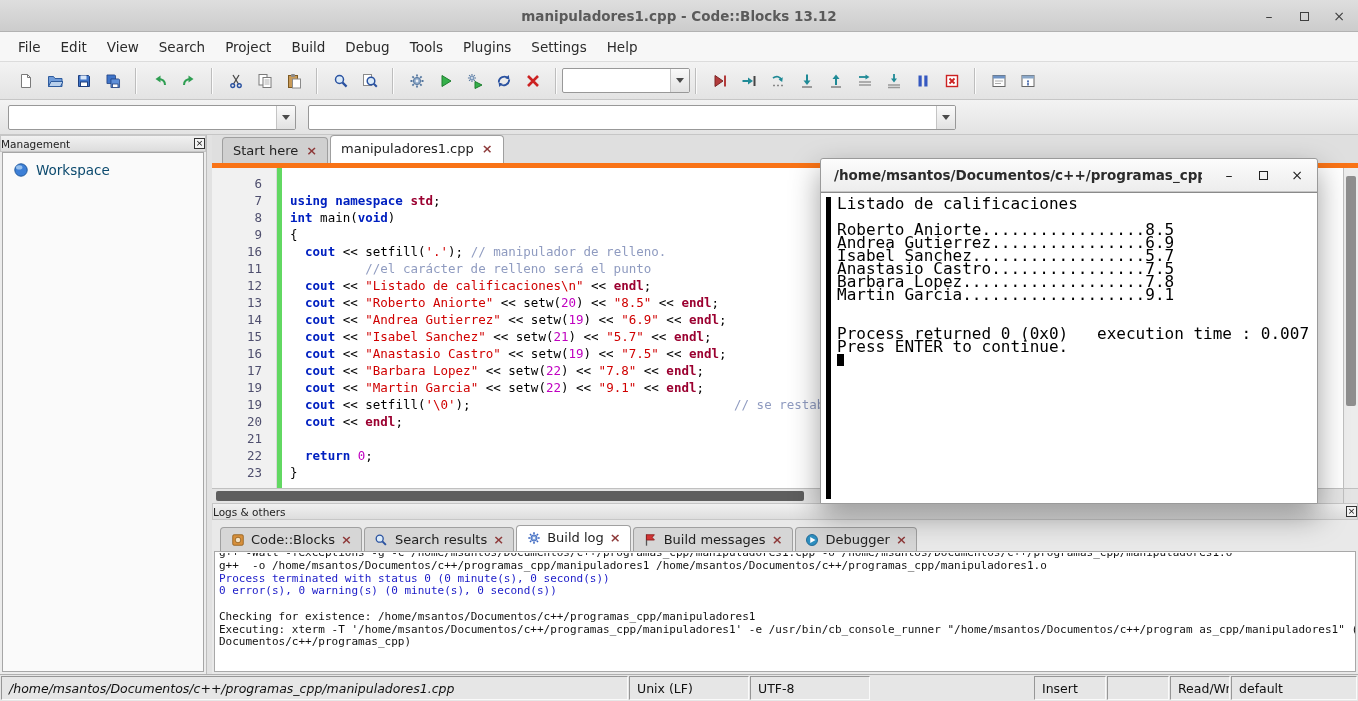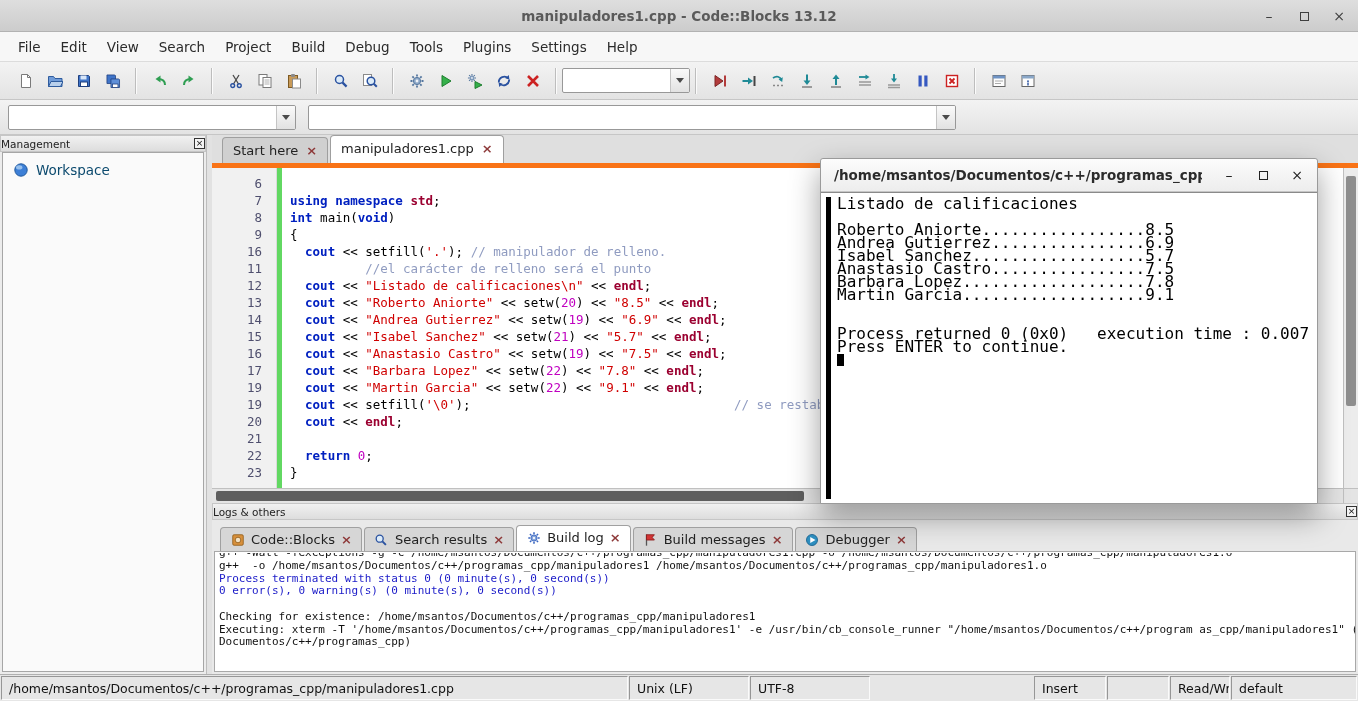--- a/index.html
+++ b/index.html
@@ -593,21 +593,21 @@
             <div class="log-line normal"><span class="log-text">Checking for existence: /home/msantos/Documentos/c++/programas_cpp/manipuladores1</span></div>
             <div class="log-line normal"><span class="log-text">Executing: xterm -T '/home/msantos/Documentos/c++/programas_cpp/manipuladores1' -e /usr/bin/cb_console_runner "/home/msantos/Documentos/c++/program as_cpp/manipuladores1" (in /home/msantos/</span></div>
             <div class="log-line normal"><span class="log-text">Documentos/c++/programas_cpp)</span></div>
           </div>
       </div>
 
     </div>
   </div>
 
   <div class="statusbar">
-      <div class="sb-seg" style="width: 627px;">/home/msantos/Documentos/c++/programas_cpp/manipuladores1.cpp</div>
+      <div class="sb-seg" style="width: 627px; font-style: italic;">/home/msantos/Documentos/c++/programas_cpp/manipuladores1.cpp</div>
       <div class="sb-seg" style="width: 120px;">Unix (LF)</div>
       <div class="sb-seg" style="width: 120px;">UTF-8</div>
       <div class="sb-seg" style="width: 162px; margin-top: 36px;">Line 21, Column 1</div>
       <div class="sb-seg" style="width: 72px;">Insert</div>
       <div class="sb-seg" style="width: 62px;"></div>
       <div class="sb-seg" style="width: 60px;">Read/Write</div>
       <div class="sb-seg" style="flex: 1 1 0%;">default</div>
     </div>
 
   <div class="terminal">

